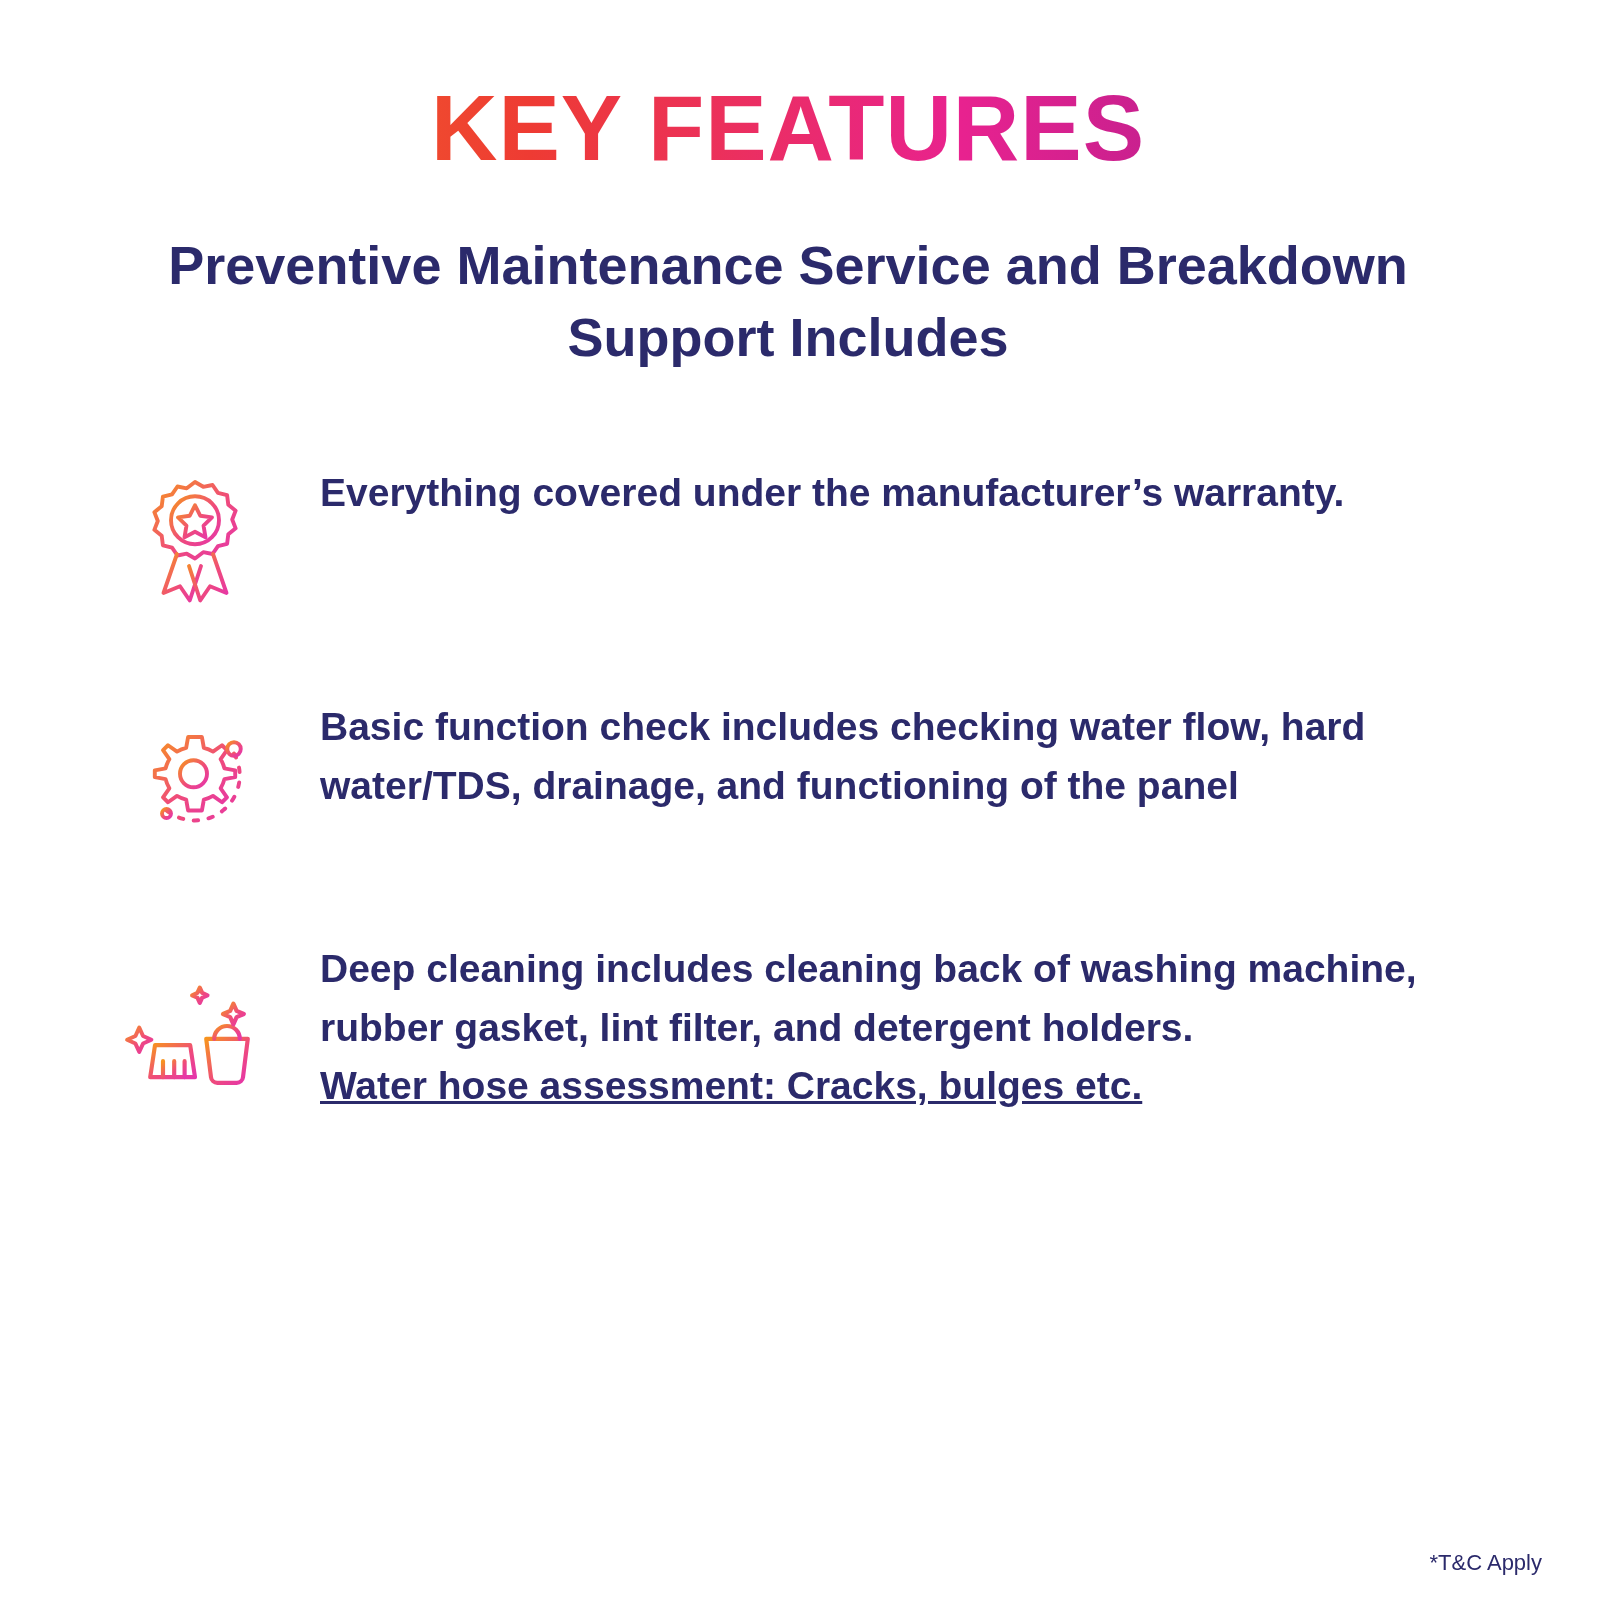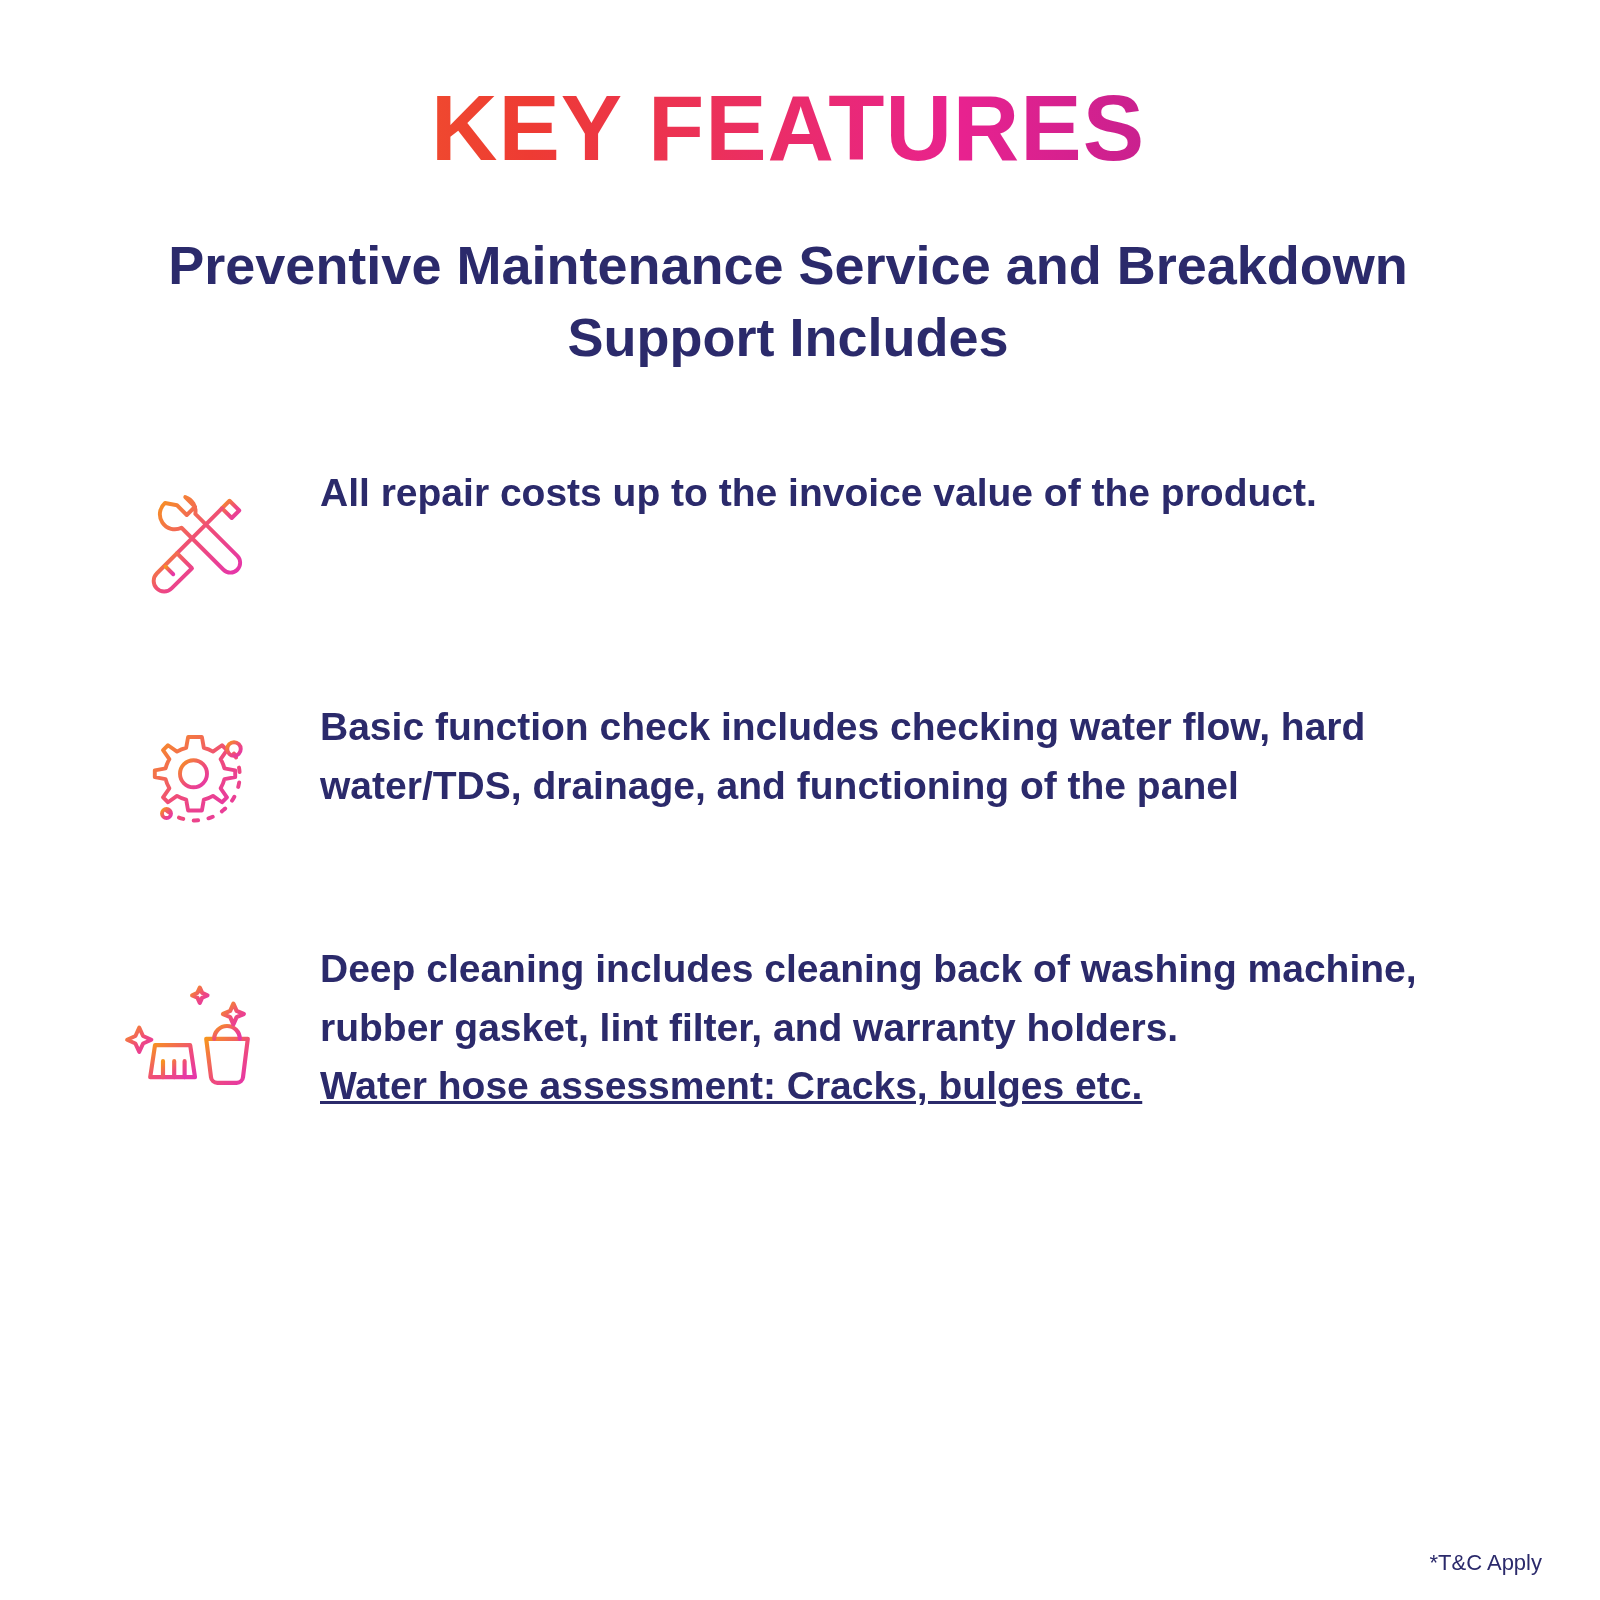--- a/index.html
+++ b/index.html
@@ -99,33 +99,34 @@
       </linearGradient>
     </defs>
   </svg>
 
   <div class="title">KEY FEATURES</div>
 
   <div class="subtitle">Preventive Maintenance Service and Breakdown Support Includes</div>
 
   <div class="features">
 
-
     <div class="feature">
       <div class="icon-cell">
         <svg width="150" height="150" viewBox="0 0 100 100" fill="none" stroke="url(#ig)" stroke-width="2.6" stroke-linecap="round" stroke-linejoin="round">
-          <path d="M30 22 a10 10 0 0 0 11 16.5 l28 28 a6.5 6.5 0 0 0 9.2-9.2 l-28-28 A10 10 0 0 0 43.5 18 l6.5 6.5 -5.5 5.5 -6.5 -6.5 z"></path>
-          <path d="M73 20.5 l6.5 6.5 -5 5 -6.5-6.5 z"></path>
-          <path d="M68 25.5 L38 55.5"></path>
-          <path d="M38 55.5 l-13.5 13.5 a7 7 0 1 0 9.9 9.9 L48 65.5 z"></path>
-          <path d="M30.5 64.5 l5 5"></path>
+          <path d="M50 8
+                   l5.5 3.2 6.2-1.2 3.6 5.2 6.1 1.6 0.8 6.3 4.9 4-2.3 5.9 2.3 5.9-4.9 4-0.8 6.3-6.1 1.6-3.6 5.2-6.2-1.2L50 59l-5.5-3.2-6.2 1.2-3.6-5.2-6.1-1.6-0.8-6.3-4.9-4 2.3-5.9-2.3-5.9 4.9-4 0.8-6.3 6.1-1.6 3.6-5.2 6.2 1.2z"></path>
+          <circle cx="50" cy="33.5" r="16"></circle>
+          <path d="M50 23.5l3.5 7 7.8 1.1-5.6 5.5 1.3 7.8-7-3.7-7 3.7 1.3-7.8-5.6-5.5 7.8-1.1z"></path>
+          <path d="M38 56 L29 82 L40 77.5 L46.5 87 L54 64"></path>
+          <path d="M62 56 L71 82 L60 77.5 L53.5 87 L46 64"></path>
         </svg>
       </div>
-      <div class="feature-text">All repair costs up to the invoice value of the product.</div>
+      <div class="feature-text">Everything covered under the manufacturer’s warranty.</div>
     </div>
+
 
     <div class="feature row-3">
       <div class="icon-cell">
         <svg width="150" height="150" viewBox="0 0 100 100" fill="none" stroke="url(#ig)" stroke-width="2.6" stroke-linecap="round" stroke-linejoin="round">
           <path d="M50 22 l4.6 0 1.3 7.2 a22 22 0 0 1 6.1 2.5 l6-4.2 3.3 3.3 -4.2 6 a22 22 0 0 1 2.5 6.1 l7.2 1.3 0 4.6 -7.2 1.3 a22 22 0 0 1 -2.5 6.1 l4.2 6 -3.3 3.3 -6-4.2 a22 22 0 0 1 -6.1 2.5 L54.6 71 h-4.6 -4.6 l-1.3-7.2 a22 22 0 0 1 -6.1-2.5 l-6 4.2 -3.3-3.3 4.2-6 a22 22 0 0 1 -2.5-6.1 L23.2 48.8 v-4.6 l7.2-1.3 a22 22 0 0 1 2.5-6.1 l-4.2-6 3.3-3.3 6 4.2 a22 22 0 0 1 6.1-2.5 L45.4 22 z"></path>
           <circle cx="49" cy="46.5" r="9"></circle>
           <path d="M76 33 a30 30 0 0 1 -45 38" stroke-dasharray="3 7"></path>
           <circle cx="76" cy="30" r="4.5"></circle>
           <circle cx="31" cy="73" r="3"></circle>
         </svg>
@@ -143,21 +144,21 @@
           <path d="M30 72 v10 M37 72 v10 M43.5 72 v10"></path>
           <path d="M57 58 h26 l-3 24 a4 4 0 0 1 -4 3.5 H64 a4 4 0 0 1 -4-3.5 z"></path>
           <path d="M62 58 a8 8 0 0 1 16 0"></path>
           <path d="M59 67 h25"></path>
           <path d="M16 54 l2.5 5.5 5.5 2.5 -5.5 2.5 -2.5 5.5 -2.5-5.5 -5.5-2.5 5.5-2.5 z" transform="translate(-1,-6) scale(0.95) translate(1,6)"></path>
           <path d="M74 36 l2 4.5 4.5 2 -4.5 2 -2 4.5 -2-4.5 -4.5-2 4.5-2 z"></path>
           <path d="M53 26 l1.5 3.3 3.3 1.5 -3.3 1.5 -1.5 3.3 -1.5-3.3 -3.3-1.5 3.3-1.5 z"></path>
         </svg>
       </div>
       <div class="feature-text">
-        <span>Deep cleaning includes cleaning back of washing machine, rubber gasket, lint filter, and warranty holders.</span>
+        <span>Deep cleaning includes cleaning back of washing machine, rubber gasket, lint filter, and detergent holders.</span>
         <span class="line2">Water hose assessment: Cracks, bulges etc.</span>
       </div>
     </div>
 
   </div>
 
   <div class="tc">*T&amp;C Apply</div>
 </div>
 
 </body></html>

